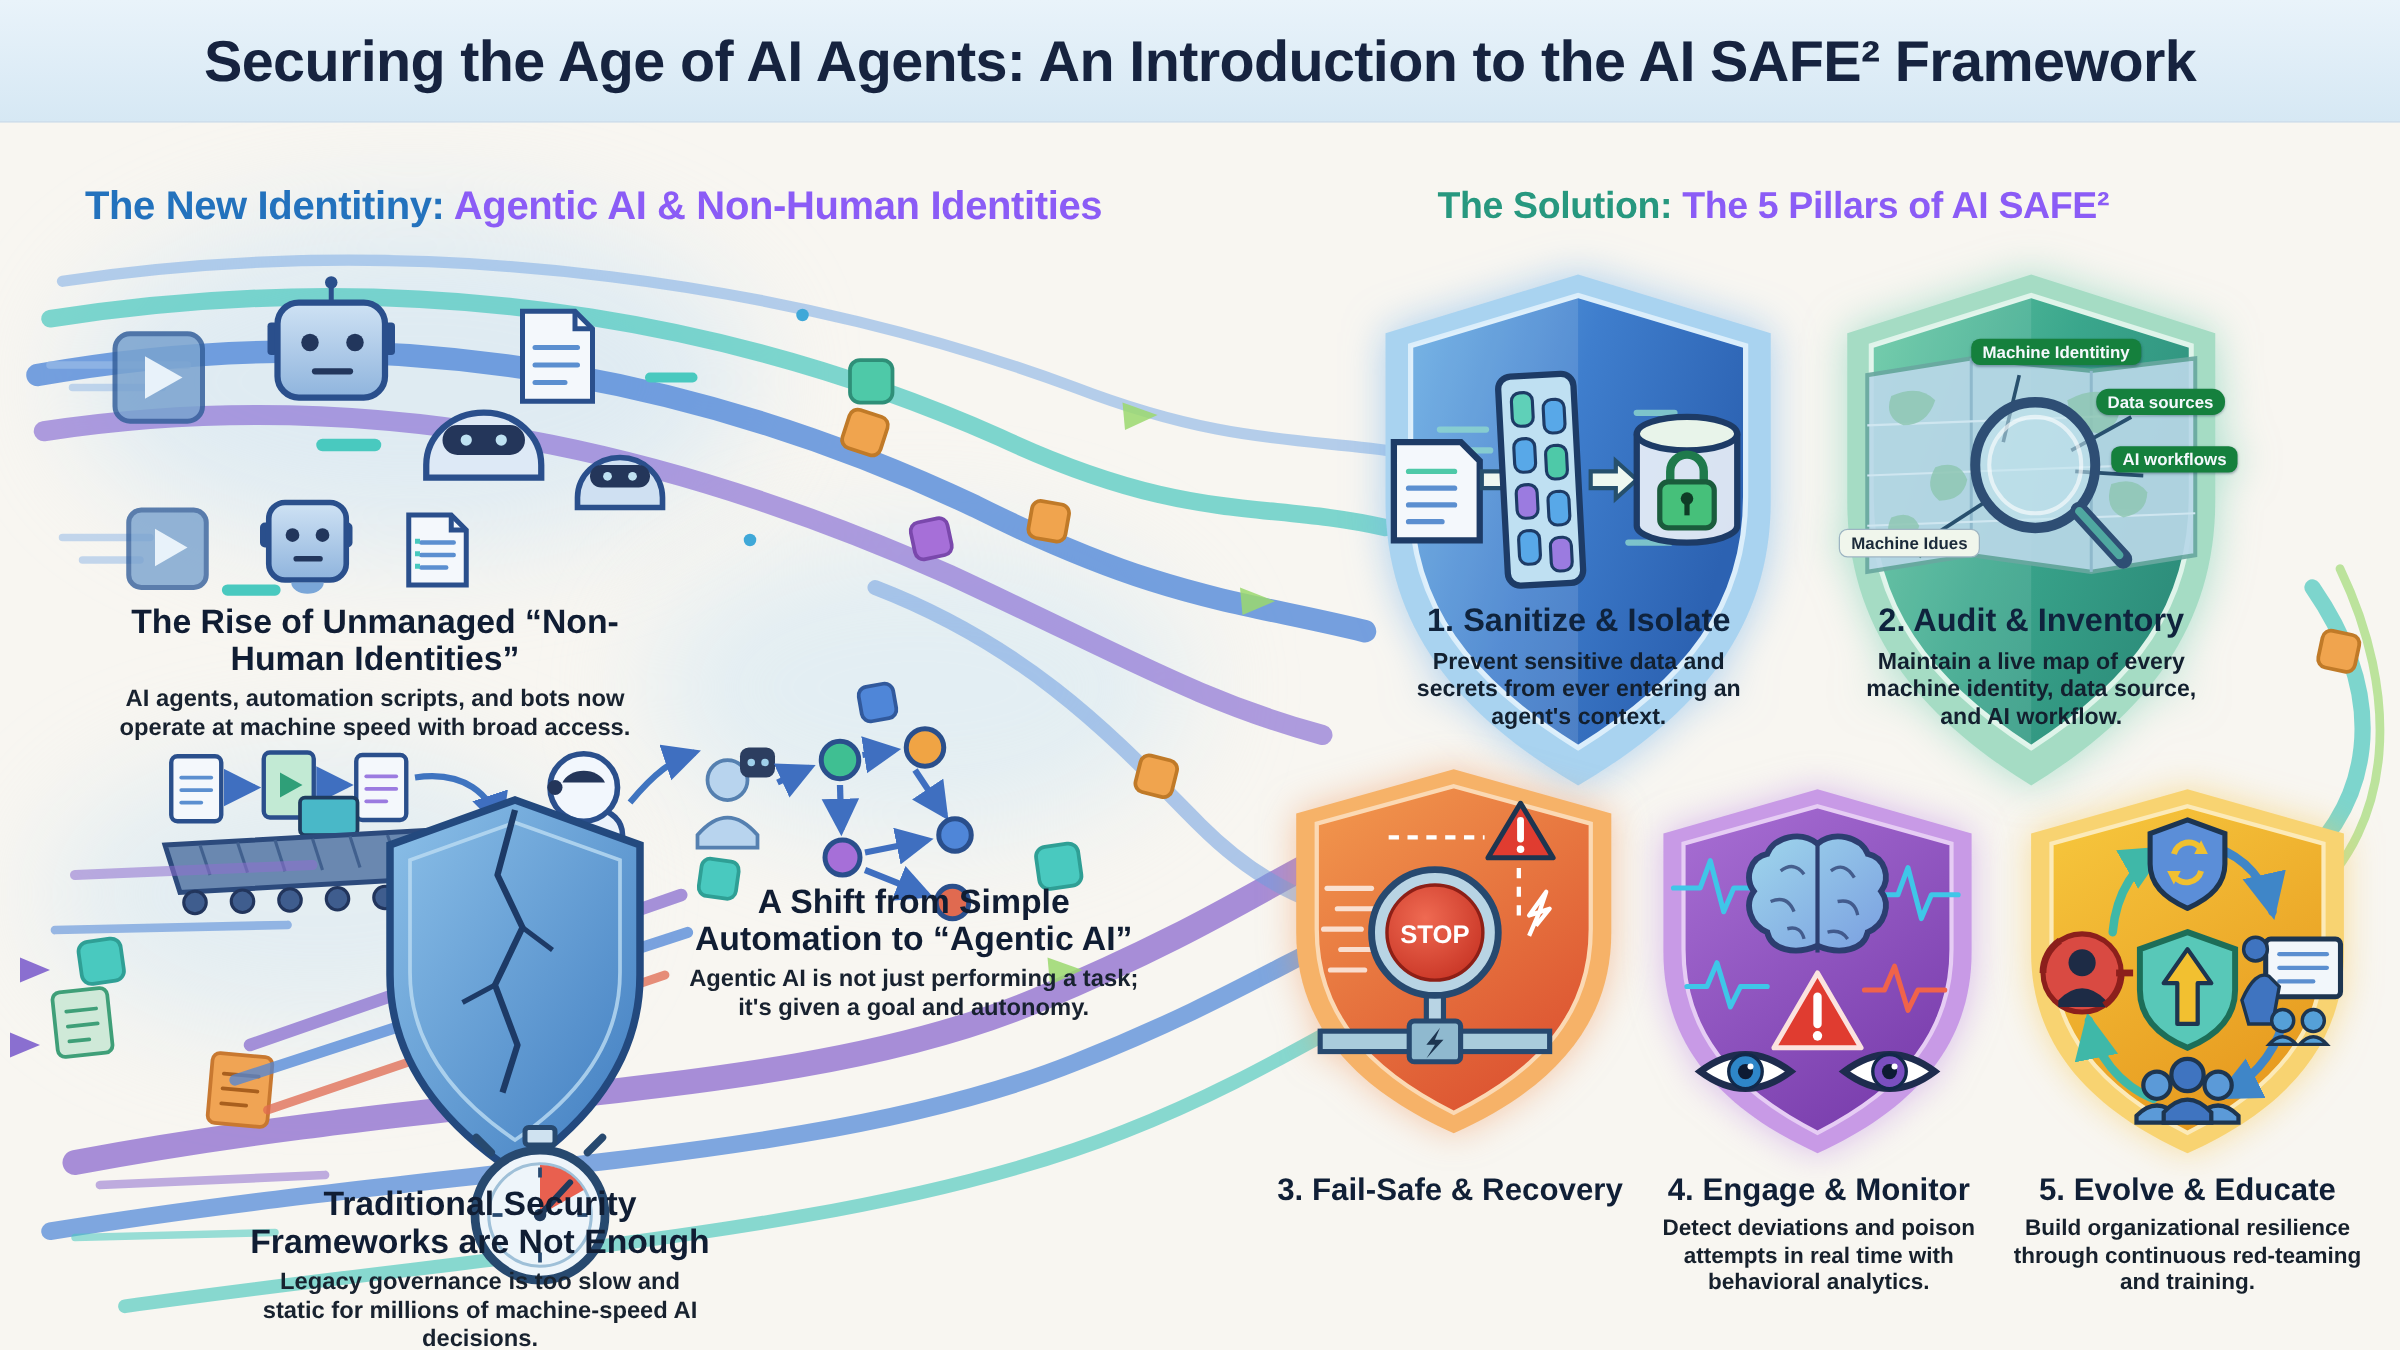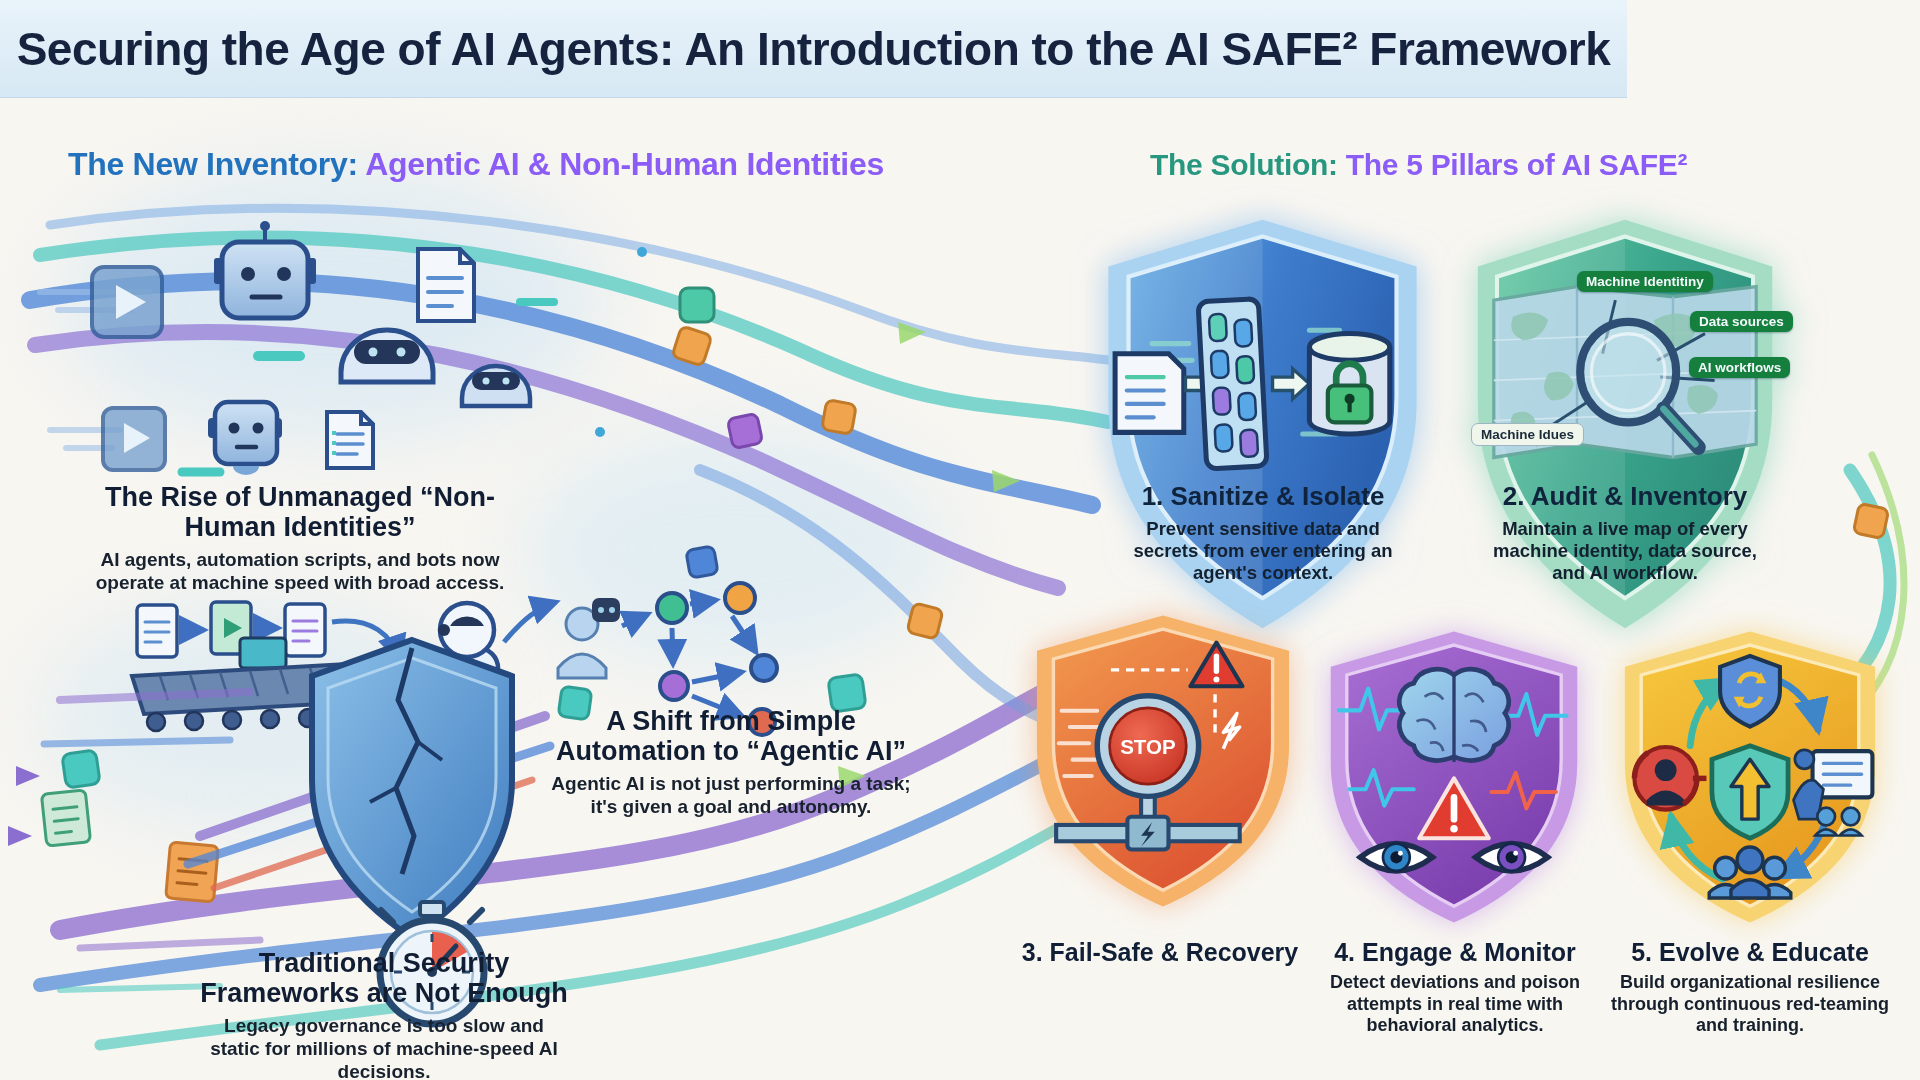--- a/index.html
+++ b/index.html
@@ -5,21 +5,21 @@
   html,body{margin:0;padding:0;background:#e8e6e0;}
   #canvas{position:relative;width:1920px;height:1080px;overflow:hidden;
           background:#f8f6f1;font-family:"Liberation Sans","DejaVu Sans",sans-serif;}
   #canvas *{box-sizing:border-box;}
   .abs{position:absolute;}
 
   
   .blob{position:absolute;border-radius:50%;filter:blur(42px);pointer-events:none;}
 
   
-  #banner{position:absolute;left:0;top:0;width:1627px;height:98px;
+  #banner{position:absolute;left:0;top:0;width:1920px;height:98px;
           background:linear-gradient(#e9f3fa,#d6e8f4);
           border-bottom:1px solid #c3d8ea;display:flex;align-items:center;justify-content:center;}
   #banner .title{font-size:46px;font-weight:800;letter-spacing:-.5px;color:#16233f;text-align:center;}
 
   .section-header{position:absolute;font-size:32px;font-weight:800;letter-spacing:-.3px;white-space:nowrap;}
   .section-header .accent-blue{color:#2372bd;}
   .section-header .accent-teal{color:#27987f;}
   .section-header .rest{color:#8b5cf6;}
 
   .text-block{position:absolute;text-align:center;}
@@ -319,21 +319,21 @@
         <circle cx="432" cy="972" r="5" fill="#203a5c"></circle>
       </g>
     </g>
   </svg>
 
   <header id="banner">
     <div class="title">Securing the Age of AI Agents: An Introduction to the AI SAFE² Framework</div>
   </header>
 
   <div class="section-header" style="left:68px;top:146px;z-index:2;">
-    <span class="accent-blue">The New Inventory:</span><span class="rest"> Agentic AI &amp; Non-Human Identities</span>
+    <span class="accent-blue">The New Identitiny:</span><span class="rest"> Agentic AI &amp; Non-Human Identities</span>
   </div>
   <div class="section-header" style="left:1150px;top:148px;z-index:2;font-size:30px;">
     <span class="accent-teal">The Solution:</span><span class="rest"> The 5 Pillars of AI SAFE²</span>
   </div>
 
   <div class="text-block" style="left:88px;top:482px;width:424px;z-index:2;">
     <div class="block-title">The Rise of Unmanaged “Non-Human Identities”</div>
     <div class="block-desc">AI agents, automation scripts, and bots now operate at machine speed with broad access.</div>
   </div>
   <div class="text-block" style="left:540px;top:706px;width:382px;z-index:2;">
@@ -443,21 +443,21 @@
       </g>
       <rect x="41" y="130" width="7" height="7" fill="#4ec9a8" stroke="#1f6e54" stroke-width="1.5" transform="rotate(45 44.5 133.5)"></rect>
       <g>
         <circle cx="102" cy="95" r="30" fill="rgba(196,229,238,.55)" stroke="#2e4e74" stroke-width="5"></circle>
         <circle cx="102" cy="95" r="23" fill="none" stroke="#ffffff" stroke-width="2" opacity=".6"></circle>
         <line x1="124" y1="117" x2="146" y2="140" stroke="#2e4e74" stroke-width="9" stroke-linecap="round"></line>
         <line x1="124" y1="117" x2="144" y2="138" stroke="#4fa8a0" stroke-width="4" stroke-linecap="round"></line>
       </g>
     </svg>
     <div class="pill" style="left:112px;top:58px;">Machine Identitiny</div>
-    <div class="pill" style="left:225px;top:98px;">Data sources</div>
+    <div class="pill" style="left:212px;top:98px;border-radius:10px;">Data sources</div>
     <div class="pill" style="left:224px;top:144px;">AI workflows</div>
     <div class="pill light" style="left:6px;top:210px;">Machine Idues</div>
     <div class="shield-text" style="left:16px;top:268px;width:288px;">
       <div class="t">2. Audit &amp; Inventory</div>
       <div class="d">Maintain a live map of every machine identity, data source, and AI workflow.</div>
     </div>
   </div>
 
   <div class="shield-box glow-orange" style="left:1026px;top:610px;width:274px;height:302px;z-index:2;">
     <svg viewBox="0 0 200 222" preserveAspectRatio="none">

